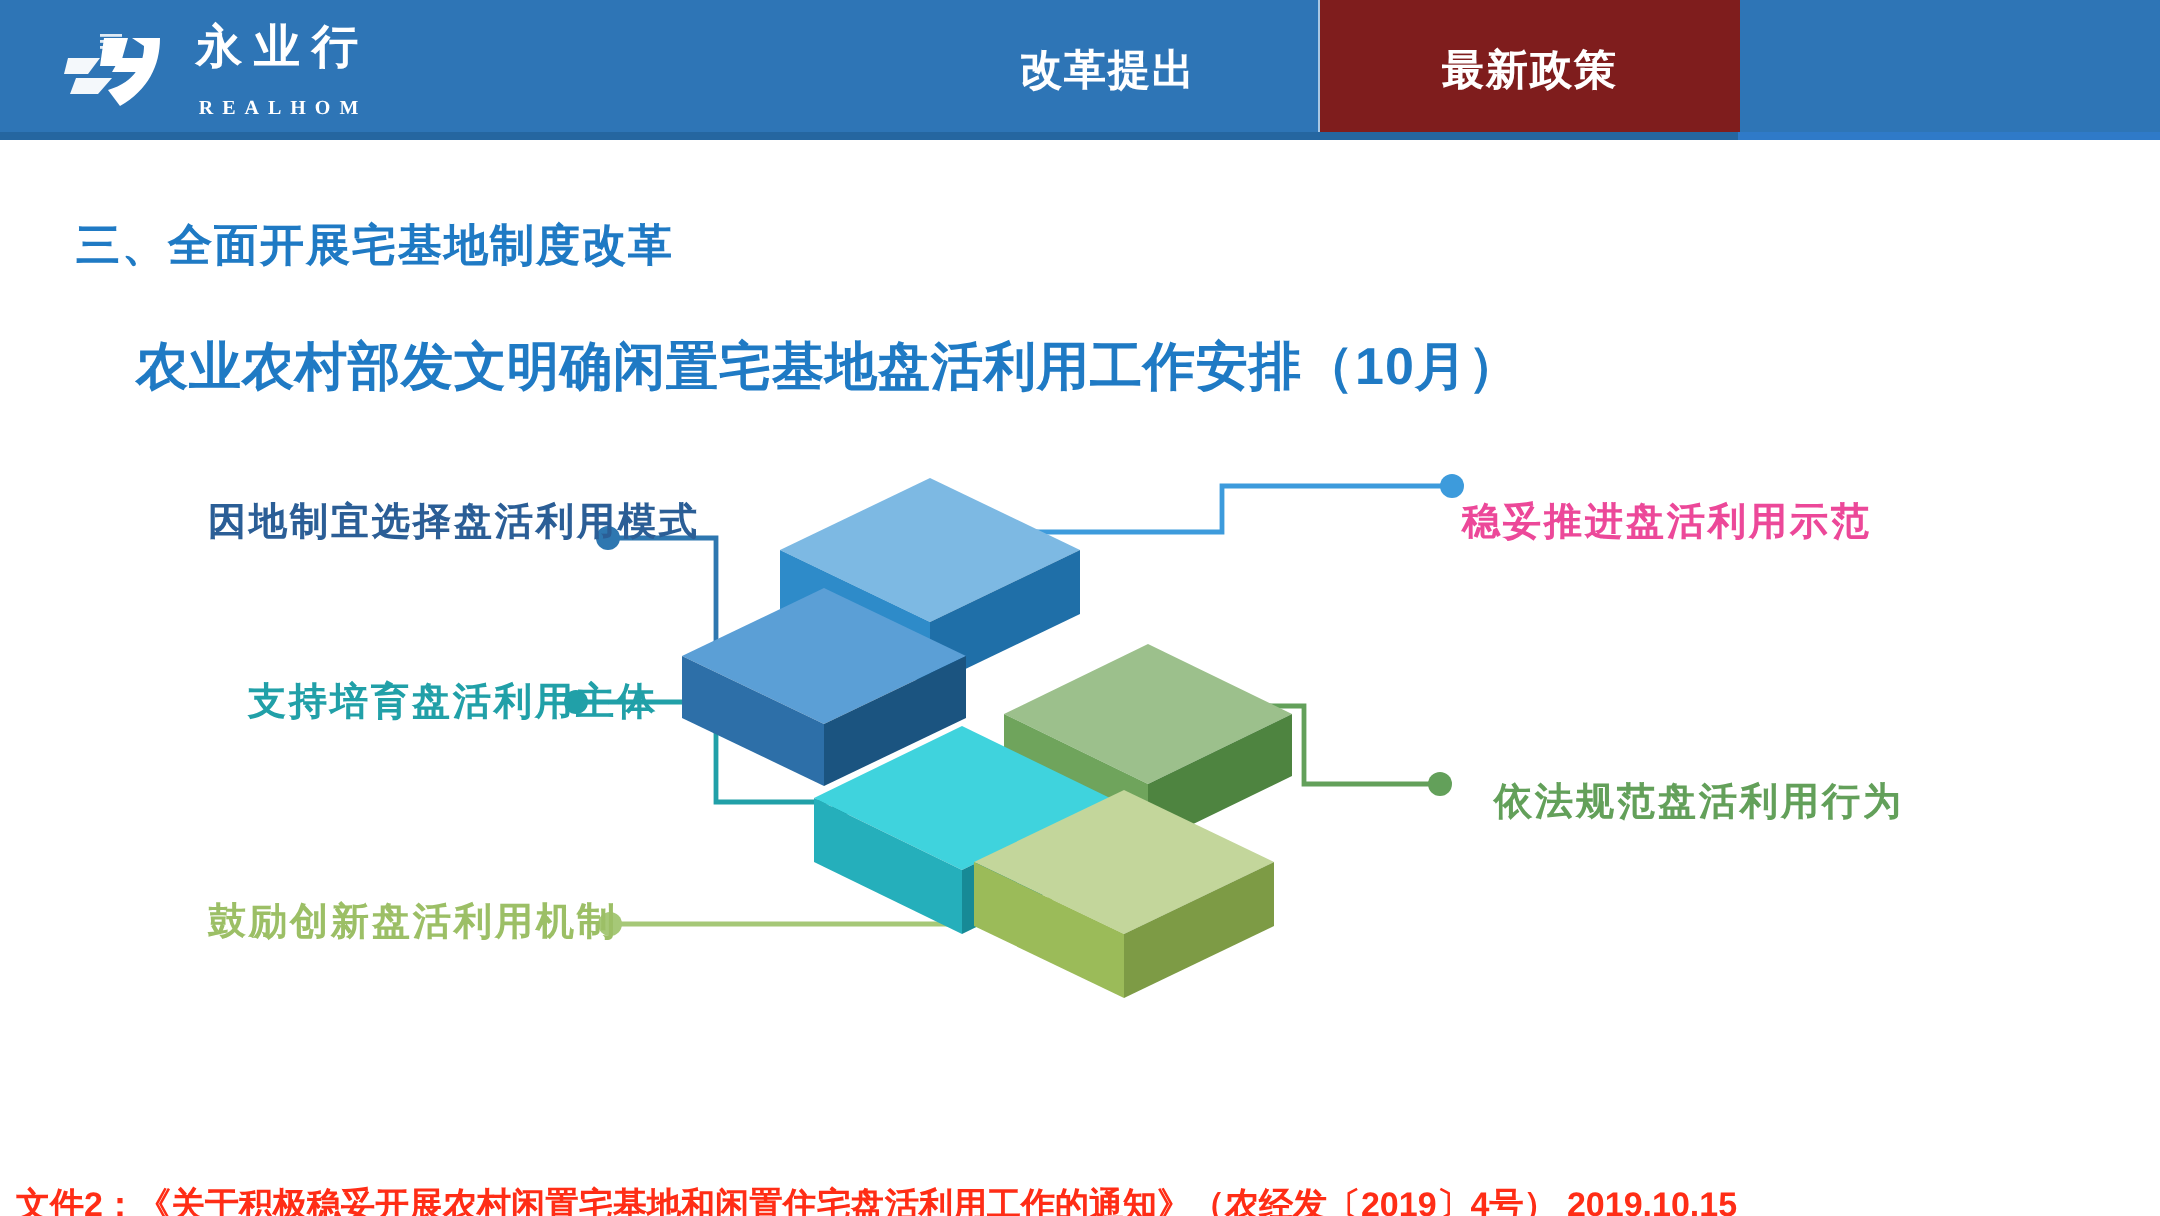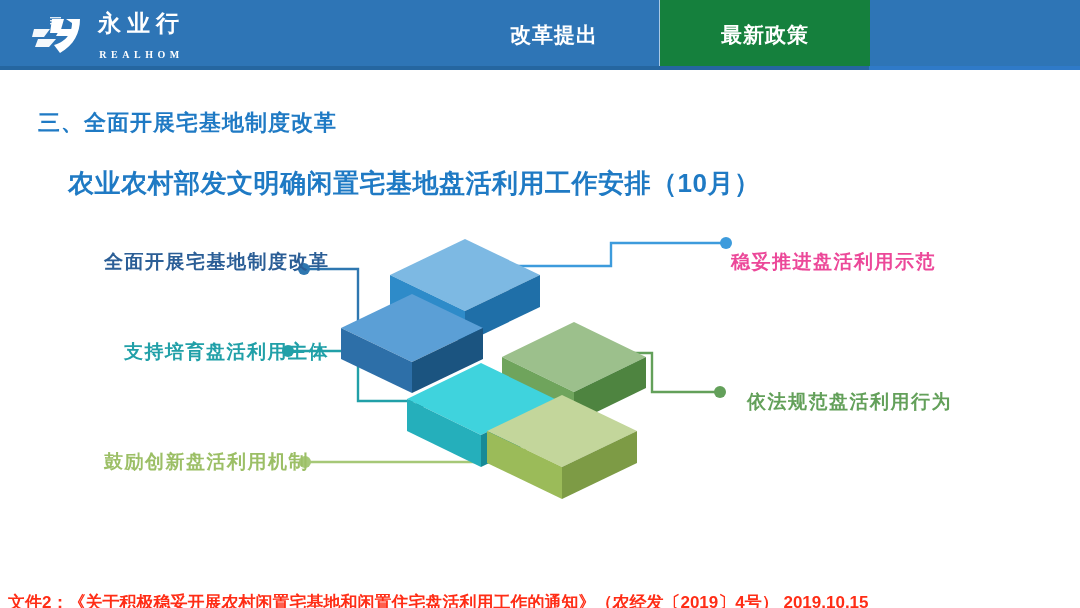--- a/index.html
+++ b/index.html
@@ -82,21 +82,21 @@
     color: #ffffff;
     font-size: 21px;
     font-weight: bold;
     letter-spacing: 1px;
     box-sizing: border-box;
   }
   .tab.sep {
     border-left: 1px solid #A9C8E4;
   }
   .tab.active {
-    background: #15803d;
+    background: #7f1d1d;
     width: 211px;
   }
   .tab.active-underline {
     position: absolute;
     left: 869px; top: 66px;
     width: 211px; height: 4px;
     background: #2F7AC8;
   }
 
   
@@ -253,19 +253,19 @@
 
     <g>
       <path d="M562 180 L637 216 L562 252 L487 216 Z" fill="#C3D69B"></path>
       <path d="M487 216 L562 252 L562 284 L487 248 Z" fill="#9BBB59"></path>
       <path d="M637 216 L562 252 L562 284 L637 248 Z" fill="#7D9B45"></path>
     </g>
 
   </svg>
 </div>
 
-<div class="lbl r" id="label-mode">全面开展宅基地制度改革</div>
+<div class="lbl r" id="label-mode">因地制宜选择盘活利用模式</div>
 <div class="lbl r" id="label-subject">支持培育盘活利用主体</div>
 <div class="lbl r" id="label-mechanism">鼓励创新盘活利用机制</div>
 <div class="lbl l" id="label-demo">稳妥推进盘活利用示范</div>
 <div class="lbl l" id="label-lawful">依法规范盘活利用行为</div>
 
 <div class="footer">文件2：《关于积极稳妥开展农村闲置宅基地和闲置住宅盘活利用工作的通知》（农经发〔2019〕4号） 2019.10.15</div>
 
 </body></html>

